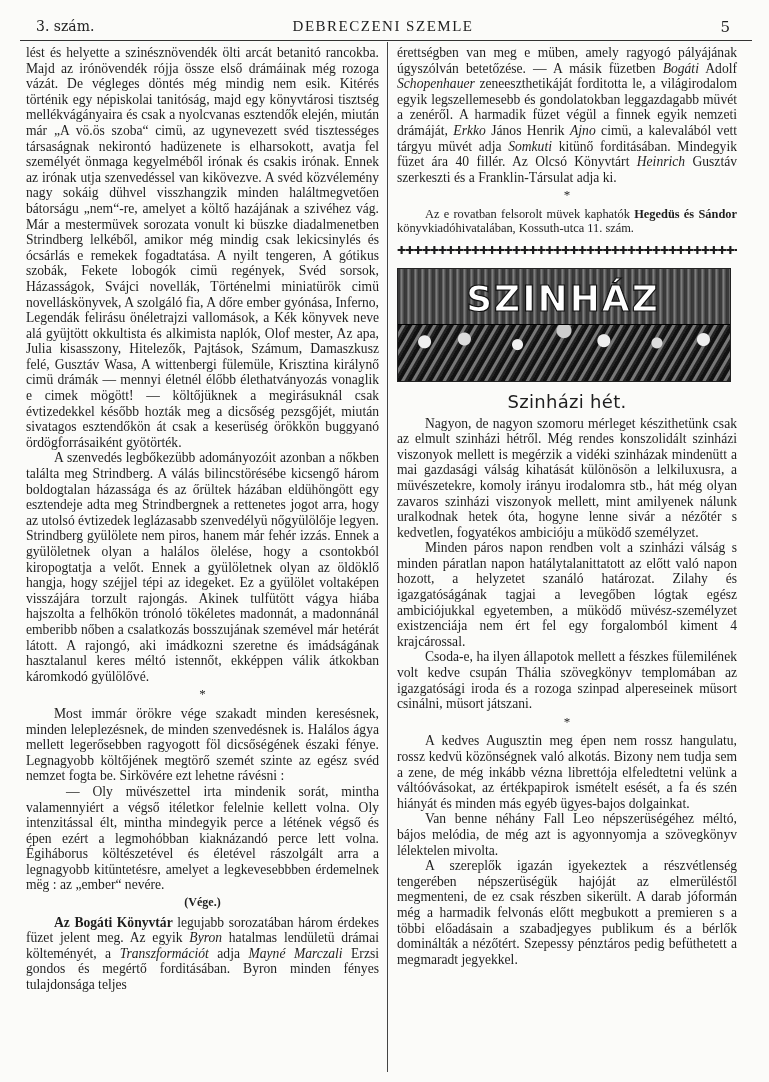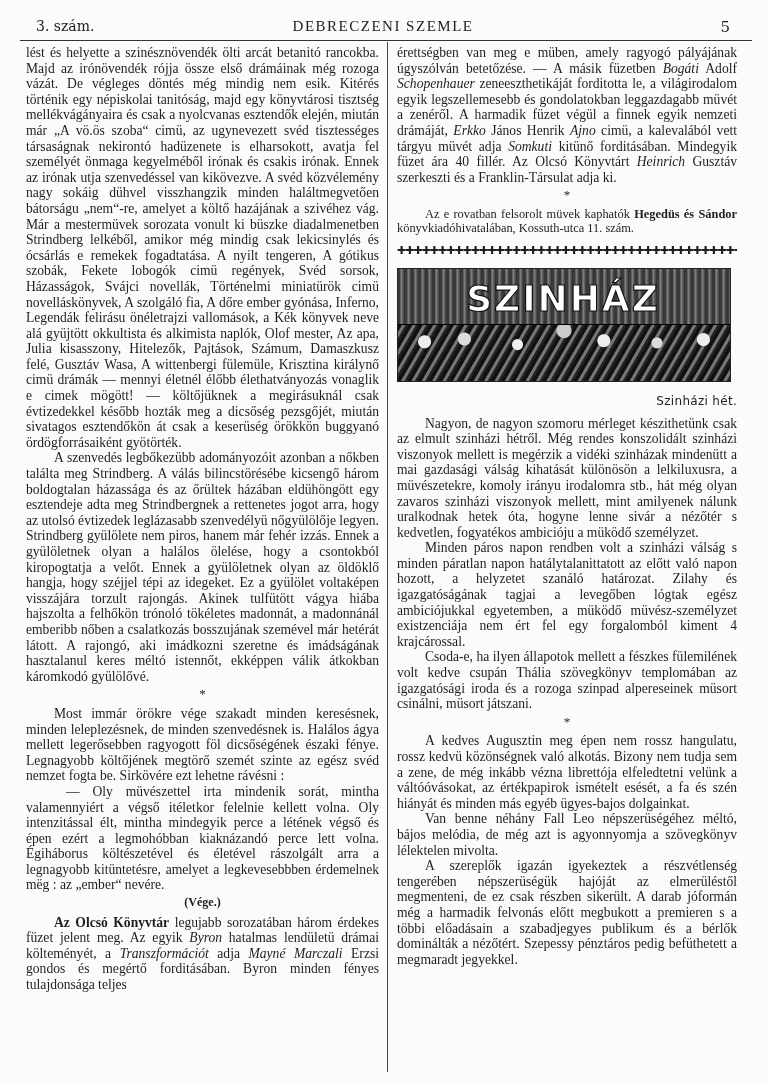--- a/index.html
+++ b/index.html
@@ -31,21 +31,21 @@
     background:
       radial-gradient(circle at 8% 30%, #eee 0 6px, transparent 7px),
       radial-gradient(circle at 20% 25%, #ddd 0 6px, transparent 7px),
       radial-gradient(circle at 36% 35%, #f0f0f0 0 5px, transparent 6px),
       radial-gradient(circle at 50% 10%, #ccc 0 7px, transparent 8px),
       radial-gradient(circle at 62% 28%, #eee 0 6px, transparent 7px),
       radial-gradient(circle at 78% 32%, #ddd 0 5px, transparent 6px),
       radial-gradient(circle at 92% 26%, #eee 0 6px, transparent 7px),
       repeating-linear-gradient(120deg, #111 0 3px, #777 4px 6px, #222 7px 9px);
     border-top: 1px solid #000; }
-  .sec-title { text-align: right; font-family: "DejaVu Sans", sans-serif; font-size: 12px; margin: 12px 0 6px 0; letter-spacing: 0.3px; }
+  .sec-title { text-align: center; font-family: "DejaVu Sans", sans-serif; font-size: 18px; margin: 12px 0 6px 0; letter-spacing: 0.3px; }
   i { font-style: italic; }
   b { font-weight: bold; }
 </style>
 </head>
 <body>
 
 <div class="header">
   <span class="issue">3. szám.</span>
   <span class="title">DEBRECZENI SZEMLE</span>
   <span class="pageno">5</span>
@@ -53,21 +53,21 @@
 <div class="header-rule"></div>
 <div class="col-rule"></div>
 
 <div class="col left">
   <p>lést és helyette a szinésznövendék ölti arcát betanitó rancokba. Majd az irónövendék rójja össze első drámáinak még rozoga vázát. De végleges döntés még mindig nem esik. Kitérés történik egy népiskolai tanitóság, majd egy könyvtárosi tisztség mellékvágányaira és csak a nyolcvanas esztendők elején, miután már „A vö.ös szoba“ cimü, az ugynevezett svéd tisztességes társaságnak nekirontó hadüzenete is elharsokott, avatja fel személyét önmaga kegyelméből irónak és csakis irónak. Ennek az irónak utja szenvedéssel van kikövezve. A svéd közvélemény nagy sokáig dühvel visszhangzik minden haláltmegvetően bátorságu „nem“-re, amelyet a költő hazájának a szivéhez vág. Már a mestermüvek sorozata vonult ki büszke diadalmenetben Strindberg lelkéből, amikor még mindig csak lekicsinylés és ócsárlás e remekek fogadtatása. A nyilt tengeren, A gótikus szobák, Fekete lobogók cimü regények, Svéd sorsok, Házasságok, Svájci novellák, Történelmi miniatürök cimü novelláskönyvek, A szolgáló fia, A dőre ember gyónása, Inferno, Legendák felirásu önéletrajzi vallomások, a Kék könyvek neve alá gyüjtött okkultista és alkimista naplók, Olof mester, Az apa, Julia kisasszony, Hitelezők, Pajtások, Számum, Damaszkusz felé, Gusztáv Wasa, A wittenbergi fülemüle, Krisztina királynő cimü drámák — mennyi életnél élőbb élethatványozás vonaglik e cimek mögött! — költőjüknek a megirásuknál csak évtizedekkel később hozták meg a dicsőség pezsgőjét, miután sivatagos esztendőkön át csak a keserüség örökkön buggyanó ördögforrásaiként gyötörték.</p>
   <p class="ind">A szenvedés legbőkezübb adományozóit azonban a nőkben találta meg Strindberg. A válás bilincstörésébe kicsengő három boldogtalan házassága és az őrültek házában eldühöngött egy esztendeje adta meg Strindbergnek a rettenetes jogot arra, hogy az utolsó évtizedek leglázasabb szenvedélyü nőgyülölője legyen. Strindberg gyülölete nem piros, hanem már fehér izzás. Ennek a gyülöletnek olyan a halálos ölelése, hogy a csontokból kiropogtatja a velőt. Ennek a gyülöletnek olyan az öldöklő hangja, hogy széjjel tépi az idegeket. Ez a gyülölet voltaképen visszájára torzult rajongás. Akinek tulfütött vágya hiába hajszolta a felhőkön trónoló tökéletes madonnát, a madonnánál emberibb nőben a csalatkozás bosszujának szemével már hetérát látott. A rajongó, aki imádkozni szeretne és imádságának hasztalanul keres méltó istennőt, ekképpen válik átkokban káromkodó gyülölővé.</p>
   <div class="star">*</div>
   <p class="ind">Most immár örökre vége szakadt minden keresésnek, minden leleplezésnek, de minden szenvedésnek is. Halálos ágya mellett legerősebben ragyogott föl dicsőségének északi fénye. Legnagyobb költőjének megtörő szemét szinte az egész svéd nemzet fogta be. Sirkövére ezt lehetne rávésni :</p>
   <p class="ind2">— Oly müvészettel irta mindenik sorát, mintha valamennyiért a végső itéletkor felelnie kellett volna. Oly intenzitással élt, mintha mindegyik perce a létének végső és épen ezért a legmohóbban kiaknázandó perce lett volna. Égiháborus költészetével és életével rászolgált arra a legnagyobb kitüntetésre, amelyet a legkevesebbben érdemelnek mëg : az „ember“ nevére.</p>
   <div class="vege">(Vége.)</div>
-  <p class="ind"><b>Az Olcsó Könyvtár</b><span> legujabb sorozatában három érdekes füzet jelent meg. Az egyik </span><i>Byron</i><span> hatalmas lendületü drámai költeményét, a </span><i>Transzformációt</i><span> adja </span><i>Mayné Marczali</i><span> Erzsi gondos és megértő forditásában. Byron minden fényes tulajdonsága teljes</span></p>
+  <p class="ind"><b>Az Bogáti Könyvtár</b><span> legujabb sorozatában három érdekes füzet jelent meg. Az egyik </span><i>Byron</i><span> hatalmas lendületü drámai költeményét, a </span><i>Transzformációt</i><span> adja </span><i>Mayné Marczali</i><span> Erzsi gondos és megértő forditásában. Byron minden fényes tulajdonsága teljes</span></p>
 </div>
 
 <div class="col right">
   <p><span>érettségben van meg e müben, amely ragyogó pályájának úgyszólván betetőzése. — A másik füzetben </span><i>Bogáti</i><span> Adolf </span><i>Schopenhauer</i><span> zeneeszthetikáját forditotta le, a világirodalom egyik legszellemesebb és gondolatokban leggazdagabb müvét a zenéről. A harmadik füzet végül a finnek egyik nemzeti drámáját, </span><i>Erkko</i><span> János Henrik </span><i>Ajno</i><span> cimü, a kalevalából vett tárgyu müvét adja </span><i>Somkuti</i><span> kitünő forditásában. Mindegyik füzet ára 40 fillér. Az Olcsó Könyvtárt </span><i>Heinrich</i><span> Gusztáv szerkeszti és a Franklin-Társulat adja ki.</span></p>
   <div class="star">*</div>
   <p class="ind notice"><span>Az e rovatban felsorolt müvek kaphatók </span><b>Hegedüs és Sándor</b><span> könyvkiadóhivatalában, Kossuth-utca 11. szám.</span></p>
   <div class="crosses">✚✚✚✚✚✚✚✚✚✚✚✚✚✚✚✚✚✚✚✚✚✚✚✚✚✚✚✚✚✚✚✚✚✚✚✚✚✚✚✚✚✚</div>
   <div class="banner">
     <div class="word">SZINHÁZ</div>
     <div class="crowd"></div>

